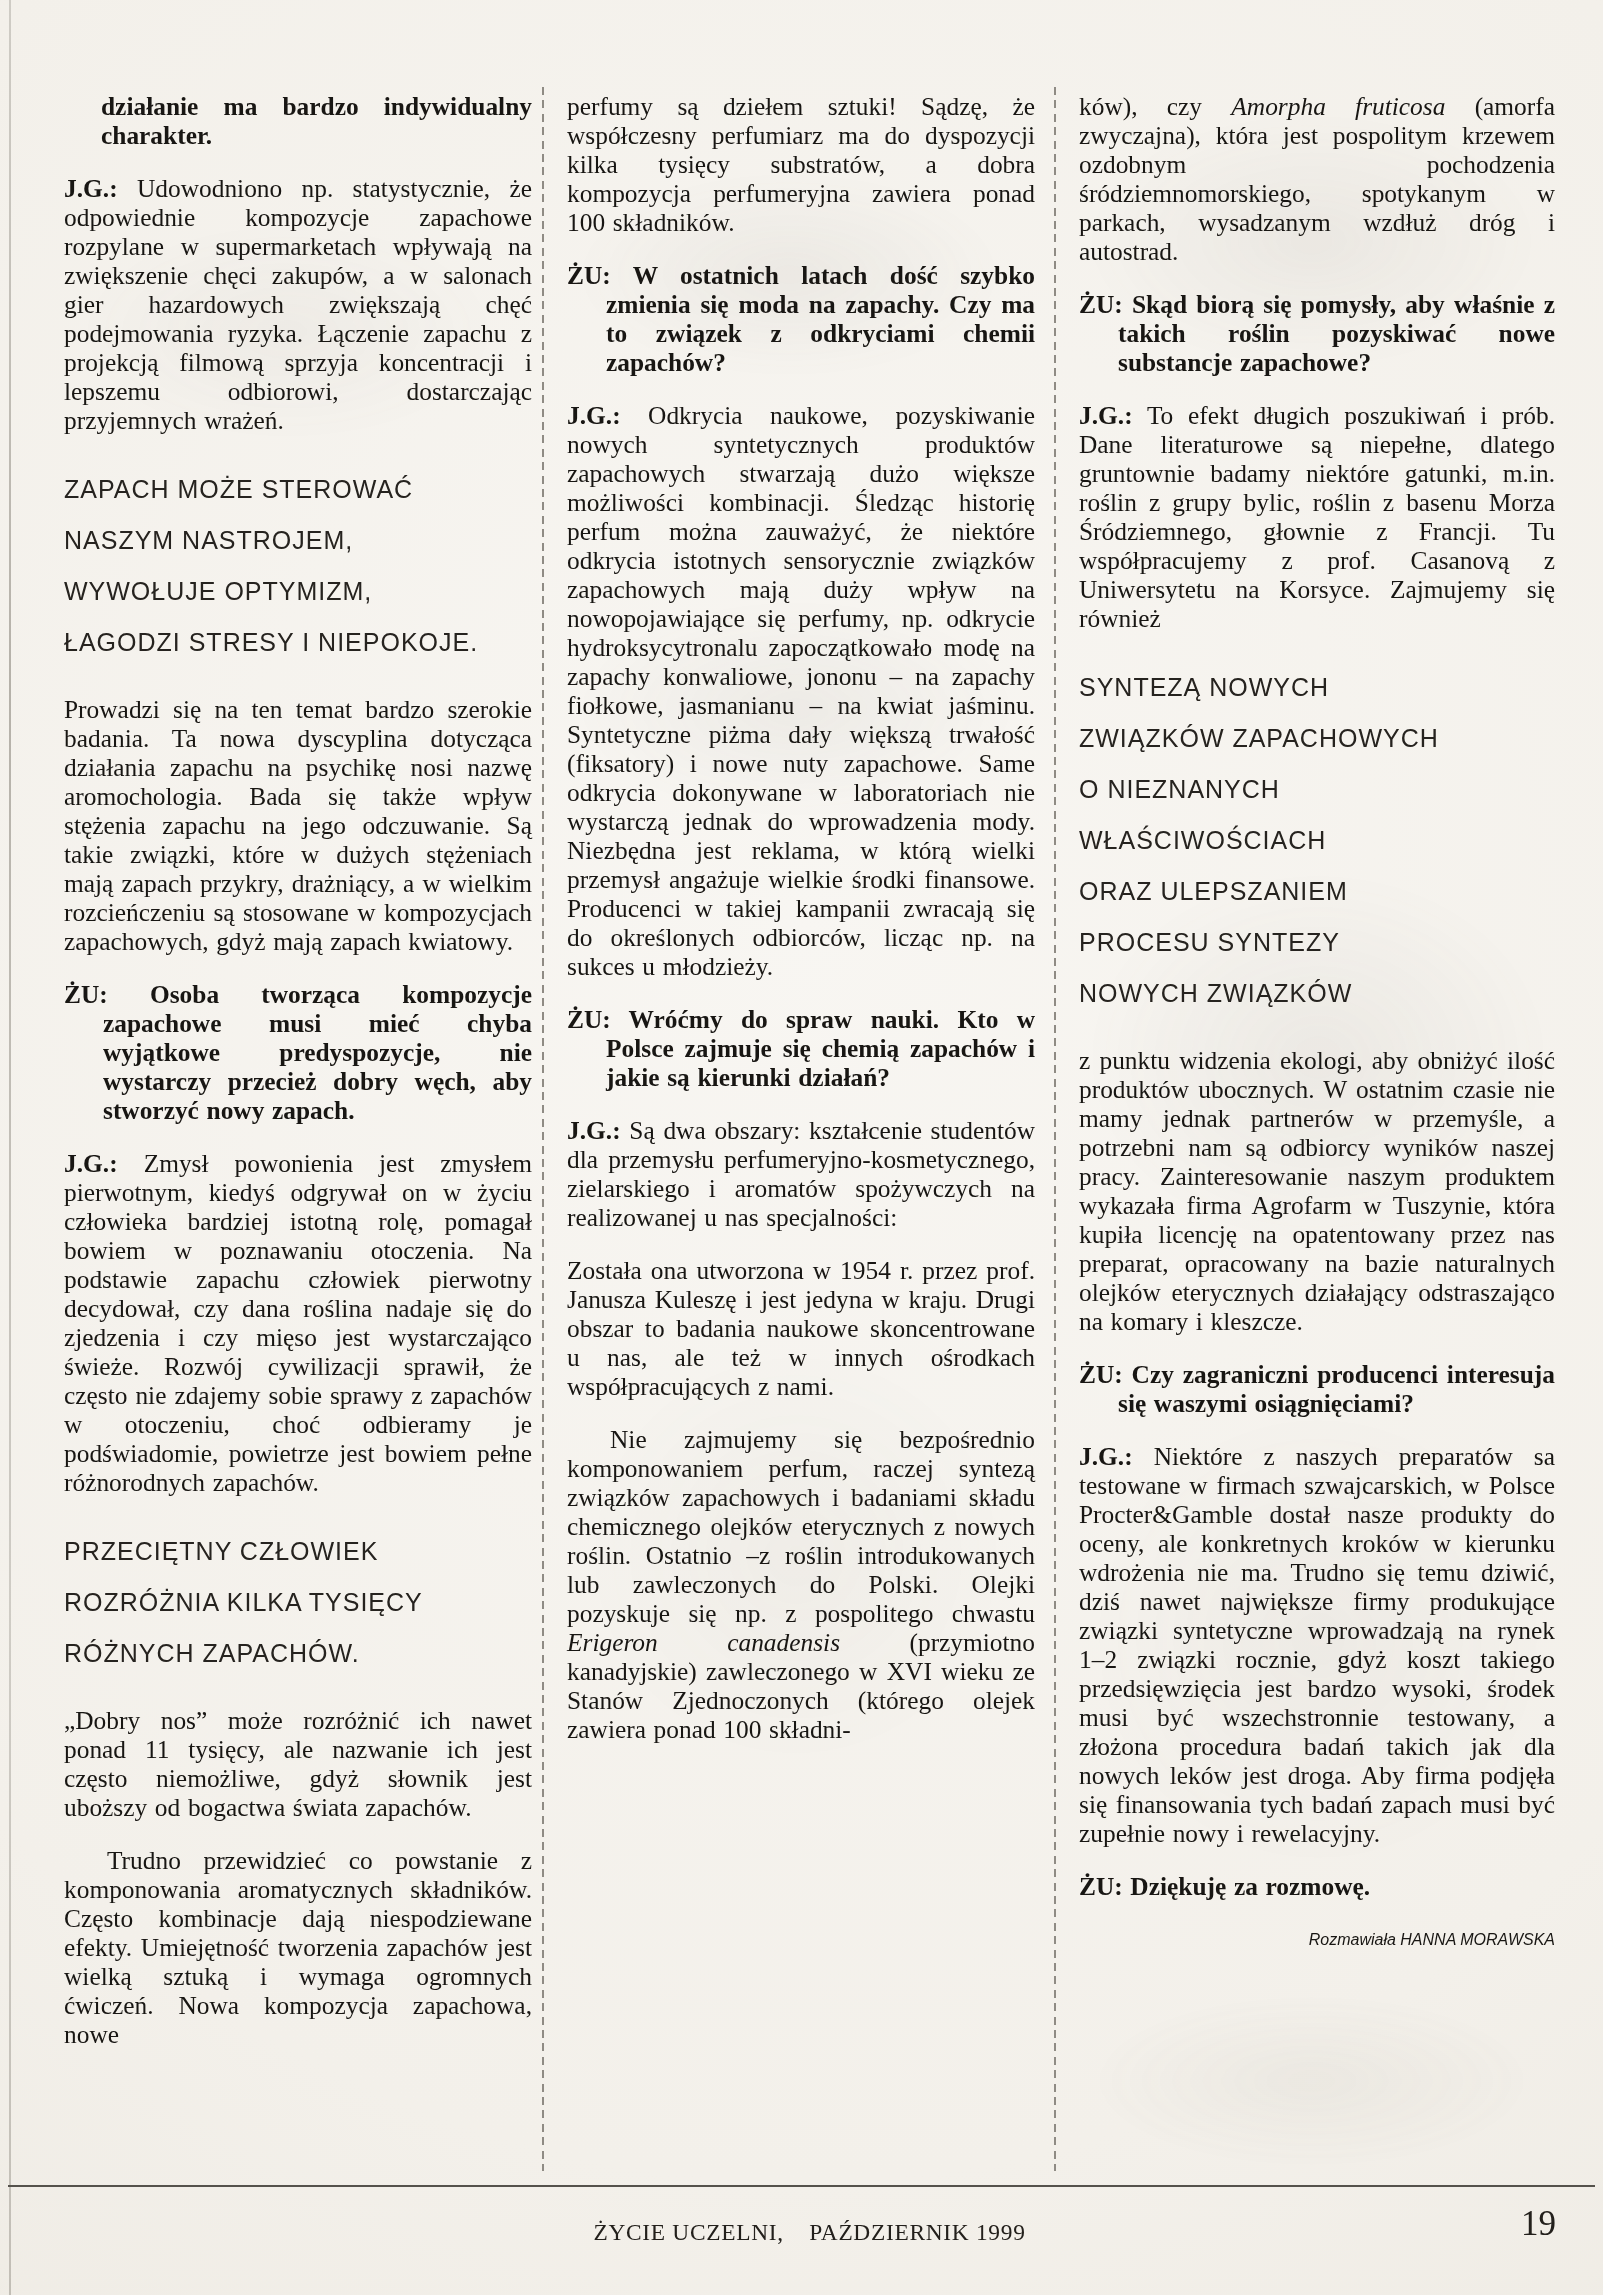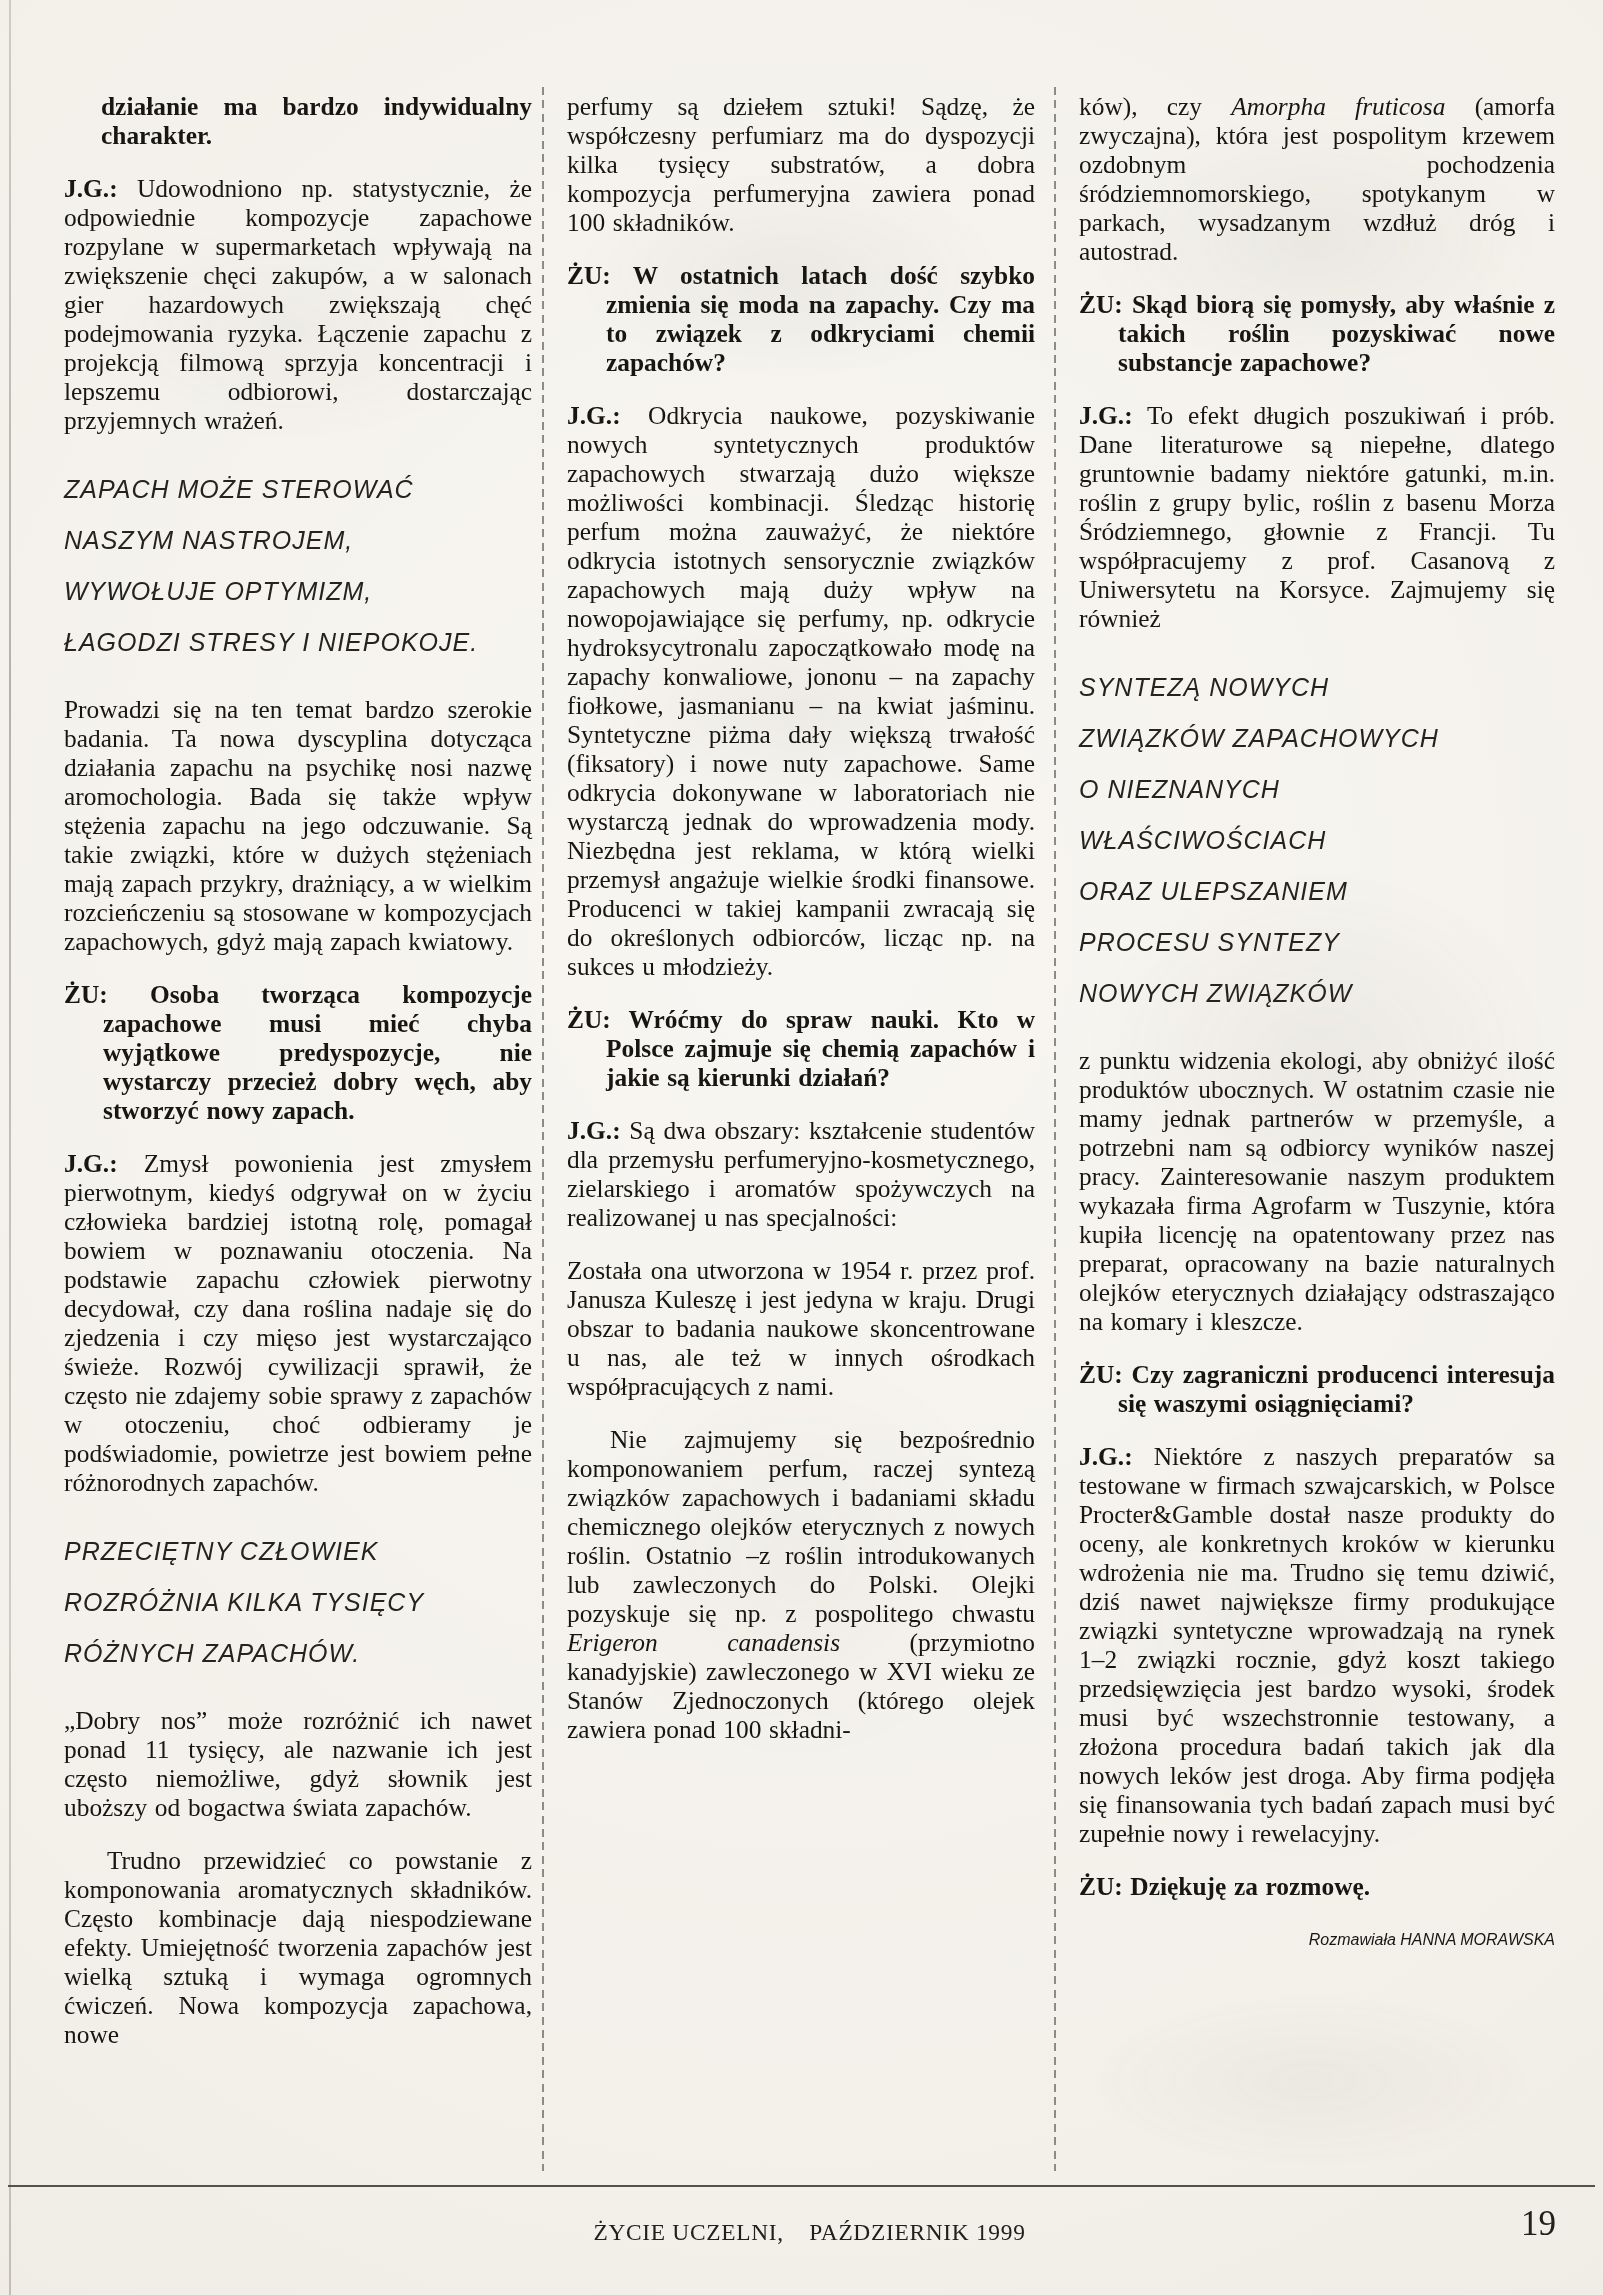--- a/index.html
+++ b/index.html
@@ -23,21 +23,21 @@
   .sp{font-weight:bold;}
   .indent{text-indent:43px;}
   i.lat{}
 
   .subhead{
     font-family:"Liberation Sans", sans-serif;
     font-weight:400;font-size:25px;line-height:51px;
     letter-spacing:1px;color:#26231f;
     margin:29px 0 27px 0;text-align:left;
   }
-  .subhead .hline{white-space:nowrap;font-style:italic;}
+  .subhead .hline{white-space:nowrap;}
 
   .byline{
     text-align:right;
     font-family:"Liberation Sans", sans-serif;
     font-style:italic;font-weight:400;font-size:16px;line-height:29px;
     margin-top:21px;
   }
 
   .vrule{
     position:absolute;top:87px;width:2px;height:2084px;

